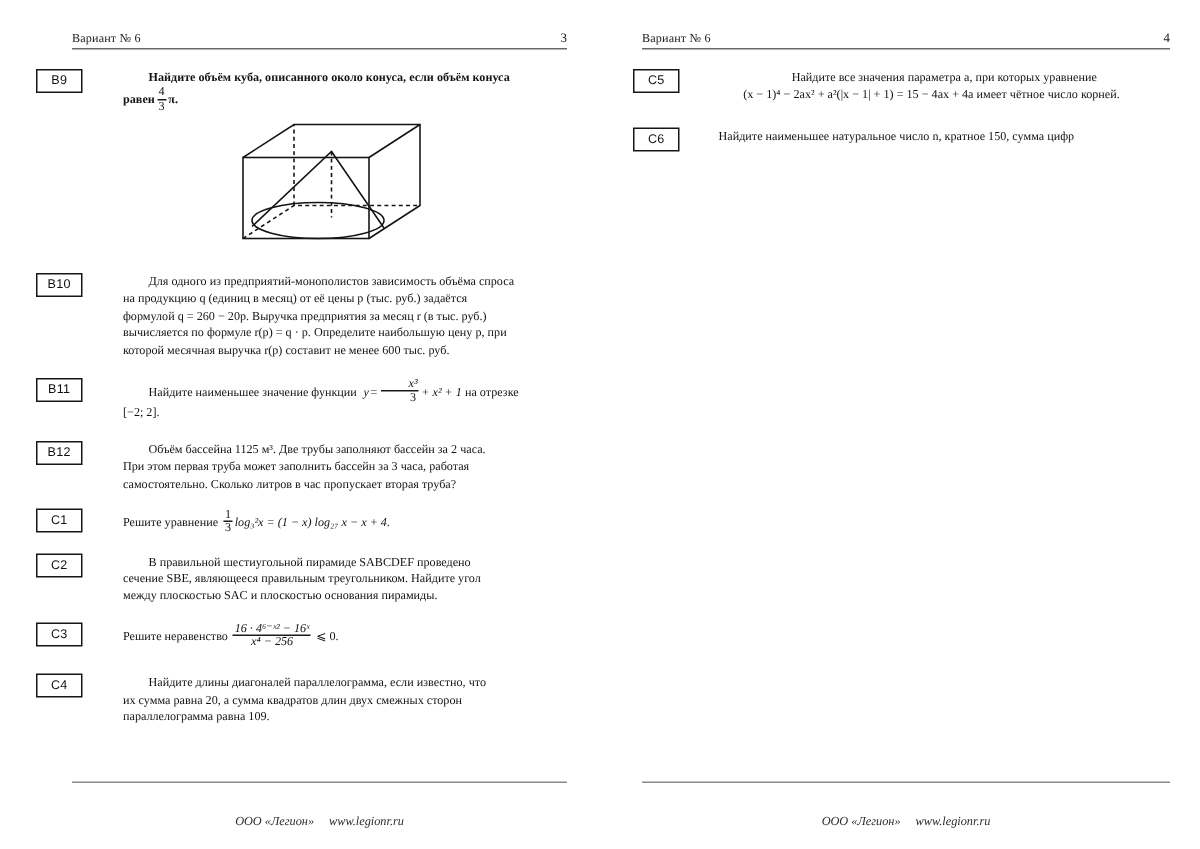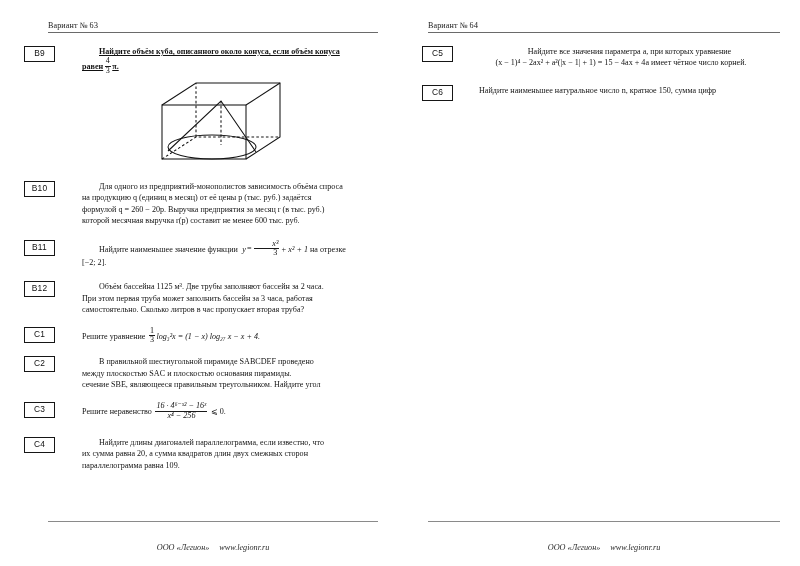--- a/index.html
+++ b/index.html
@@ -35,20 +35,21 @@
     left: 0; right: 0;
     top: 20px;
     bottom: 12px;
   }
   .page-left .page-inner  { left: 48px; right: 22px; }
   .page-right .page-inner { left: 28px; right: 20px; }
 
   
   .runhead {
     display: flex;
+    justify-content: space-between;
     align-items: baseline;
     font-size: 8.1px;
     letter-spacing: .1px;
     padding-bottom: 2px;
     border-bottom: 1.1px solid #6a6a6a;
     color: #1a1a1a;
   }
   .runhead .folio { font-size: 8.6px; }
 
   
@@ -136,21 +137,21 @@
 <div class="scan">
 
   <div class="page page-left">
     <div class="page-inner">
 
       <div class="runhead">
         <span>Вариант № 6</span>
         <span class="folio">3</span>
       </div>
 
-      <div class="task" style="margin-top:13px;text-decoration:underline;">
+      <div class="task" style="margin-top:13px;">
         <div class="tasklabel">B9</div>
         <div class="body">
           <p class="indent"><b>Найдите объём куба, описанного около конуса, если объём конуса</b></p>
           <p><b>равен</b><span class="frac"><span class="num">4</span><span class="den">3</span></span><b>π.</b></p>
         </div>
 
         <div class="figwrap">
           <svg width="168" height="84" viewBox="0 0 168 84">
             <g fill="none" stroke="#141414" stroke-width="1.05" stroke-linejoin="miter" stroke-linecap="butt">
 
@@ -173,20 +174,21 @@
           </svg>
         </div>
       </div>
 
       <div class="task loose" style="margin-top:14px;">
         <div class="tasklabel">B10</div>
         <div class="body">
           <p class="indent">Для одного из предприятий-монополистов зависимость объёма спроса</p>
           <p>на продукцию q (единиц в месяц) от её цены p (тыс. руб.) задаётся</p>
           <p>формулой q = 260 − 20p. Выручка предприятия за месяц r (в тыс. руб.)</p>
+          <p>вычисляется по формуле r(p) = q · p. Определите наибольшую цену p, при</p>
           <p>которой месячная выручка r(p) составит не менее 600 тыс. руб.</p>
         </div>
       </div>
 
       <div class="task" style="margin-top:13px;">
         <div class="tasklabel">B11</div>
         <div class="body">
           <p class="indent"><span>Найдите наименьшее значение функции</span><span class="op"></span> <span class="mi">y</span><span class="op">=</span><span class="frac"><span class="num mi">x³</span><span class="den">3</span></span><span class="mi">+ x² + 1</span> <span>на отрезке</span></p>
           <p>[−2; 2].</p>
         </div>
@@ -205,22 +207,22 @@
         <div class="tasklabel">C1</div>
         <div class="body">
           <p><span>Решите уравнение</span> <span class="frac"><span class="num">1</span><span class="den">3</span></span><span class="mi">log₃²x = (1 − x) log₂₇ x − x + 4.</span></p>
         </div>
       </div>
 
       <div class="task" style="margin-top:12px;">
         <div class="tasklabel">C2</div>
         <div class="body">
           <p class="indent">В правильной шестиугольной пирамиде SABCDEF проведено</p>
+          <p>сечение SBE, являющееся правильным треугольником. Найдите угол</p>
           <p>между плоскостью SAC и плоскостью основания пирамиды.</p>
-          <p>сечение SBE, являющееся правильным треугольником. Найдите угол</p>
         </div>
       </div>
 
       <div class="task tight" style="margin-top:12px;">
         <div class="tasklabel">C3</div>
         <div class="body">
           <p><span>Решите неравенство</span> <span class="frac"><span class="num mi">16 · 4⁶⁻ˣ² − 16ˣ</span><span class="den mi">x⁴ − 256</span></span> <span>⩽ 0.</span></p>
         </div>
       </div>
 

